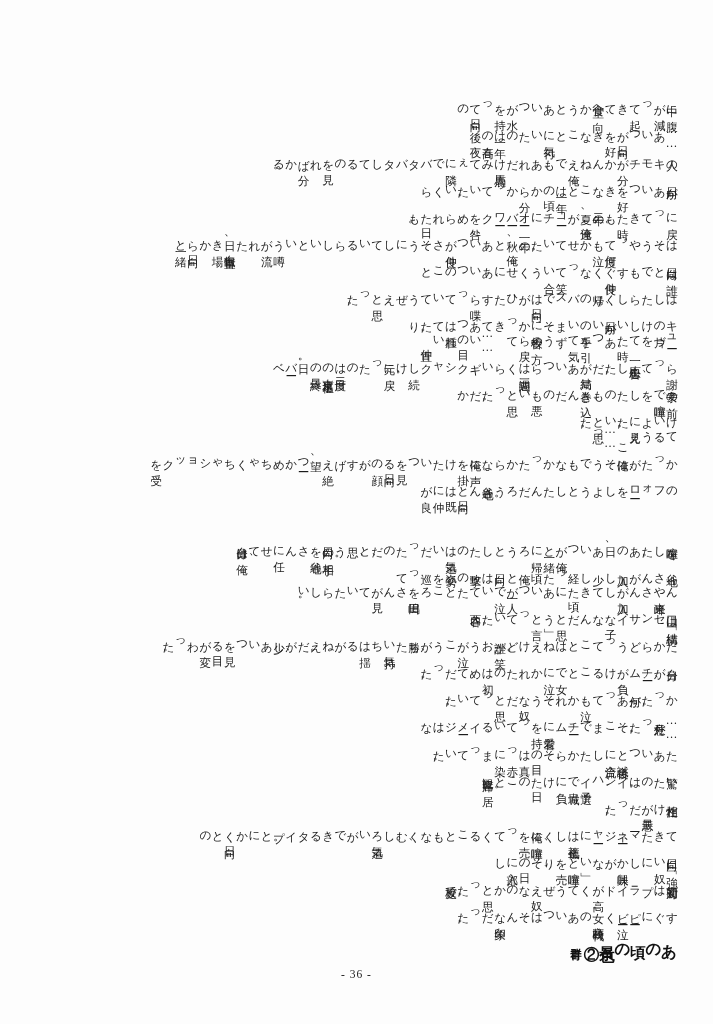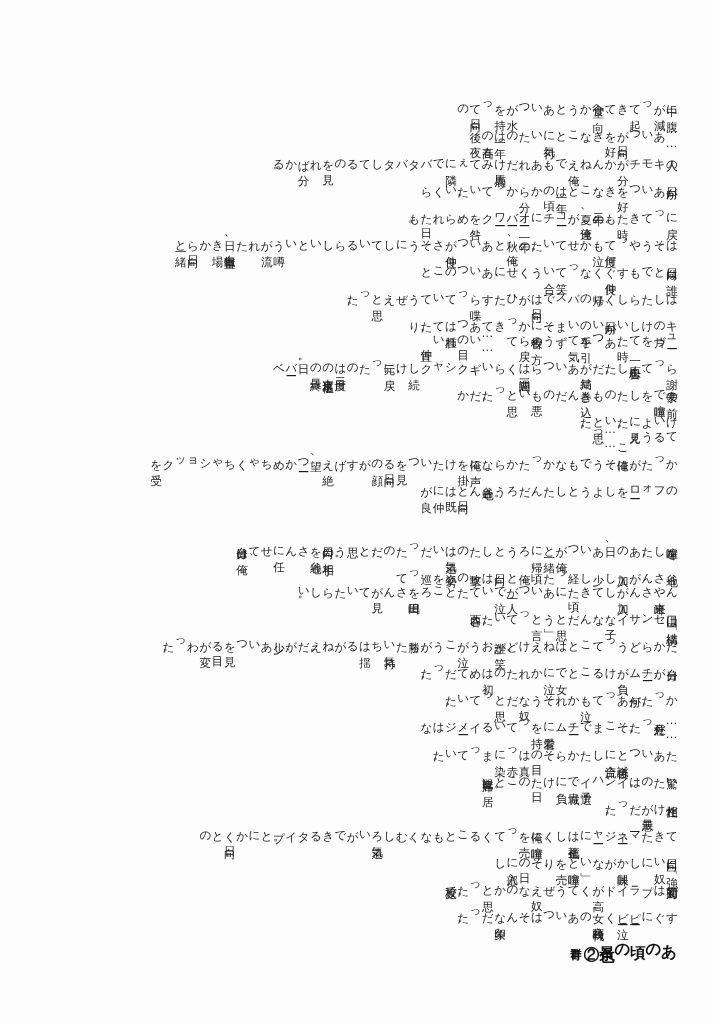--- a/index.html
+++ b/index.html
@@ -141,14 +141,15 @@
       <div class="col">はそうやって何度も泣かせていた。一年の秋、俺とあいつが仲良さそうにしているらしいという噂が流れた日、自転車置き場から日向と一緒</div>
       <div class="col">に戻ってきた時も。二年の夏、俺達がコーチにオーバーワークを咎められた日も。</div>
       <div class="col">日向があいつを好きなことは一年の頃から分かっていた。いくら</div>
       <div class="col">人のキモチが分かんねえ俺でも、あれだけ馬鹿みてぇに隣でバタバタしてるのを見れば分かる。</div>
       <div class="col">……あいつが日向を好きなことに気付いたのは一年の春高後、夜</div>
       <div class="col">中に腹が減って起きて、食堂へ向かうとあいつが水を持って日向の</div>
     </div>
 
   </div>
 
+  <div class="page-number">- 36 -</div>
 
 </div>
 
 </body></html>

